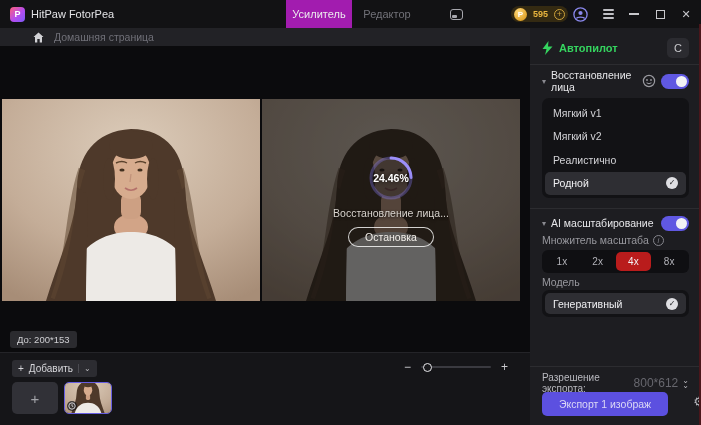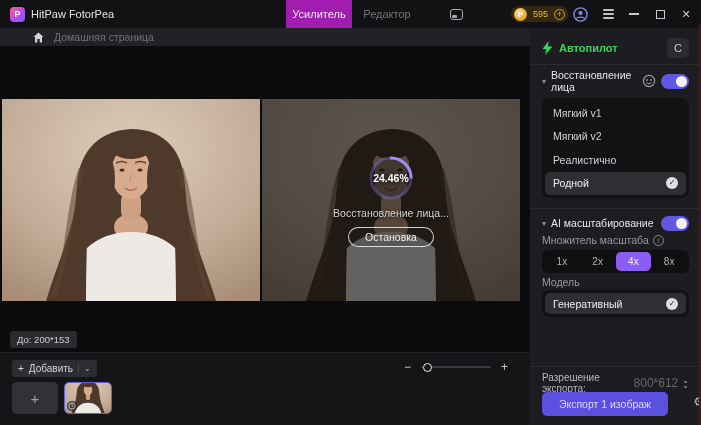--- a/index.html
+++ b/index.html
@@ -17,21 +17,21 @@
   .tab.active { left:286px; width:66px; background:#a21caf; color:#eceaee; }
   .tab.inactive { left:356px; width:62px; color:#717178; }
   .tb-ic { position:absolute; top:0; height:28px; display:flex; align-items:center; justify-content:center; color:#c2c2c7; }
   .compact-ic { left:447px; width:18px; }
   .compact-shape { width:13px; height:11px; border:1.5px solid #a7a7ad; border-radius:3px; position:relative; }
   .compact-shape::after { content:""; position:absolute; left:1px; bottom:1px; width:5px; height:3px; background:#a7a7ad; border-radius:1px; }
   .coin-pill { position:absolute; left:511px; top:6px; width:57px; height:16px; background:#342a12; border-radius:9px;
                display:flex; align-items:center; gap:3px; padding:0 3px; }
   .coin { width:13px; height:13px; border-radius:50%; background:radial-gradient(circle at 35% 30%,#ffd97a,#e3a62d 70%,#b97f15);
           color:#fff; font-size:8px; font-weight:bold; text-align:center; line-height:13px; }
-  .coin-count { color:#eab63e; font-size:9px; font-weight:normal; flex:1; text-align:center; }
+  .coin-count { color:#eab63e; font-size:9px; font-weight:bold; flex:1; text-align:center; }
   .coin-plus { width:11px; height:11px; border:1.2px solid #cda23c; border-radius:50%; color:#cda23c; font-size:9px; line-height:9px; text-align:center; }
   .account-ic { left:570px; width:20px; }
   .menu-ic { left:598px; width:20px; flex-direction:column; gap:2.5px; }
   .menu-bar { width:11px; height:1.5px; background:#bfbfc4; border-radius:1px; }
   .min-ic { left:624px; width:20px; }
   .min-shape { width:10px; height:1.4px; background:#c8c8cc; }
   .max-ic { left:650px; width:20px; }
   .max-shape { width:9px; height:9px; border:1.2px solid #c8c8cc; }
   .close-ic { left:676px; width:20px; font-size:11px; color:#c8c8cc; }
 
@@ -97,21 +97,21 @@
   .opt.selected { background:#2e2e33; color:#f0f0f3; }
   .opt .flex1 { flex:1; }
   .check-circle { width:12px; height:12px; border-radius:50%; background:#dfdfe3; color:#1d1d20;
                   font-size:8px; line-height:12px; text-align:center; font-weight:bold; }
   .sub-label { position:absolute; left:12px; width:147px; font-size:10.5px; color:#98989e; display:flex; align-items:center; gap:4px; }
   .info-ic { width:11px; height:11px; border:1px solid #85858c; border-radius:50%; color:#85858c;
              font-size:7.5px; line-height:10px; text-align:center; font-style:italic; }
   .segmented { position:absolute; left:12px; width:147px; height:23px; background:#0f0f12; border-radius:6px;
                display:flex; padding:2px; }
   .seg { flex:1; display:flex; align-items:center; justify-content:center; font-size:10px; color:#b1b1b7; border-radius:5px; }
-  .seg.selected { background:#8b5cf6; color:#f2f2f5; }
+  .seg.selected { background:#b91c1c; color:#f2f2f5; }
   .res-row { position:absolute; left:12px; width:147px; display:flex; align-items:center; gap:4px; }
   .res-label { font-size:10px; color:#babac0; }
   .res-value { font-size:12px; color:#67676e; flex:1; }
   .dbl-chevron { display:flex; flex-direction:column; line-height:5px; font-size:8px; color:#b9b9bf; }
   .export-btn { position:absolute; left:12px; top:364px; width:126px; height:24px; background:#5c50e0; border-radius:5px;
                 color:#dcd8f5; font-size:10.5px; display:flex; align-items:center; justify-content:center; }
   .export-gear { position:absolute; right:8px; top:366px; font-size:13px; color:#b9b9bf; }
 
   .red-strip { position:absolute; left:699px; top:24px; width:2px; height:401px; background:#4b161b; z-index:6; }
 </style>

